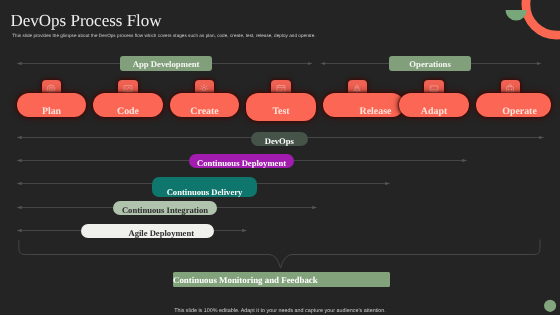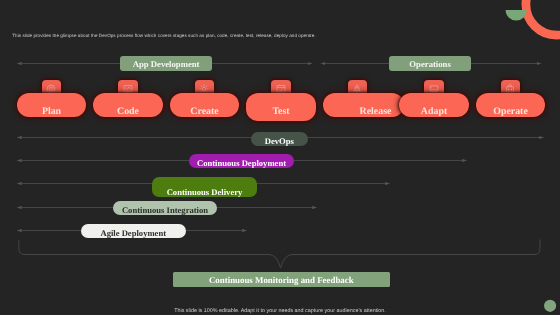--- a/index.html
+++ b/index.html
@@ -21,34 +21,35 @@
          border-radius:3px;background:#819f7b;color:#f4f7f2;font-weight:700;
          font-size:8.7px;height:15px;}
 
   .pod{position:absolute;background:#fc6755;border-radius:12px;box-shadow:0 0 2.6px 0.9px rgba(60,10,6,0.95), 0 0 6px 2px rgba(70,14,8,0.45);}
   .podlabel{position:absolute;width:100%;text-align:center;color:#fde4dd;font-weight:700;font-size:9.9px;}
   .tab{position:absolute;background:#ef6153;border-radius:4px;box-shadow:0 0 2.6px 0.8px rgba(60,10,6,0.9), 0 0 5px 1.5px rgba(70,14,8,0.4);}
 
   .track{position:absolute;display:flex;align-items:flex-end;justify-content:center;
          border-radius:7px;font-weight:700;font-size:8.6px;white-space:nowrap;}
 
-  .fb{position:absolute;display:flex;align-items:center;justify-content:center;
+  .fb{position:absolute;display:flex;align-items:center;
       background:#82a27c;color:#ffffff;font-weight:700;font-size:8.9px;border-radius:1.5px;}
 </style>
 </head>
 <body>
 
 <div id="slide">
 
   <svg class="layer" viewBox="0 0 560 315">
     <circle cx="556.5" cy="4.5" r="30.6" fill="none" stroke="#fa6851" stroke-width="8.8"></circle>
     <path d="M 505.6 10 A 10.6 10.6 0 0 0 526.8 10 Z" fill="#78a87a"></path>
     <circle cx="550.1" cy="305.8" r="6.1" fill="#82a47e"></circle>
   </svg>
 
+  <div class="ttl">DevOps Process Flow</div>
   <div class="sub">This slide provides the glimpse about the DevOps process flow which covers stages such as plan, code, create, test, release, deploy and operate.</div>
 
   <svg class="layer" viewBox="0 0 560 315">
     <defs>
       <marker id="ar" markerUnits="userSpaceOnUse" markerWidth="4.6" markerHeight="3.4" refX="4.4" refY="1.7" orient="auto">
         <path d="M0,0 L4.6,1.7 L0,3.4 z" fill="#555555"></path>
       </marker>
       <marker id="al" markerUnits="userSpaceOnUse" markerWidth="4.6" markerHeight="3.4" refX="0.2" refY="1.7" orient="auto">
         <path d="M4.6,0 L0,1.7 L4.6,3.4 z" fill="#555555"></path>
       </marker>
@@ -137,39 +138,39 @@
         <div class="podlabel" style="top: 12.4px;">Adapt</div>
       </div>
       <div class="tab" style="left: 500.85px; top: 79.9px; width: 19.3px; height: 16px;">
         <svg width="10" height="10" viewBox="0 0 16 16" style="position:absolute;left:4.65px;top:3.9px;">
           <rect x="2.4" y="4.4" width="11.2" height="8.4" rx="1" fill="none" stroke="#fbbdae" stroke-width="0.9"></rect>
           <path d="M5.6 4.4 L5.6 2.6 a1 1 0 0 1 1 -1 h2.8 a1 1 0 0 1 1 1 L10.4 4.4" fill="none" stroke="#fbbdae" stroke-width="0.9"></path>
           <circle cx="5.6" cy="8.6" r="1.2" fill="#fbbdae"></circle>
           <circle cx="10.4" cy="8.6" r="1.2" fill="#fbbdae"></circle>
         </svg>
       </div>
-      <div class="pod" style="left: 475.75px; top: 93.4px; width: 69.5px; height: 23.9px;">
+      <div class="pod" style="left: 475.75px; top: 93.4px; width: 69.5px; height: 23.9px; padding-left: 6px;">
         <div class="podlabel" style="top: 12.4px;">Operate</div>
       </div>
     </div>
 
   <div id="tracks">
       <div class="track" style="left: 250.5px; top: 131.8px; width: 57.5px; height: 13.8px; background: rgb(69, 83, 73); color: rgb(255, 255, 255);">
         <span>DevOps</span>
       </div>
       <div class="track" style="left: 189px; top: 154.3px; width: 105px; height: 14px; background: #a21caf; color: rgb(255, 255, 255);">
         <span>Continuous Deployment</span>
       </div>
-      <div class="track" style="left: 152px; top: 176.9px; width: 105px; height: 20px; background: #4d7c0f; color: rgb(255, 255, 255);">
+      <div class="track" style="left: 152px; top: 176.9px; width: 105px; height: 20px; background: #0f766e; color: rgb(255, 255, 255);">
         <span>Continuous Delivery</span>
       </div>
       <div class="track" style="left: 113px; top: 200.9px; width: 104px; height: 13.8px; background: rgb(176, 195, 172); color: rgb(47, 47, 47);">
         <span>Continuous Integration</span>
       </div>
-      <div class="track" style="left: 81px; top: 224.3px; width: 104.5px; height: 13.8px; background: rgb(240, 241, 236); color: rgb(47, 47, 47);">
+      <div class="track" style="left: 81px; top: 224.3px; width: 104.5px; height: 13.8px; background: rgb(240, 241, 236); color: rgb(47, 47, 47); padding-left: 28px;">
         <span>Agile Deployment</span>
       </div>
     </div>
 
   <div class="fb" style="left:173px;top:272.2px;width:216.6px;height:15.3px;">
     <span>Continuous Monitoring and Feedback</span>
   </div>
 
   <div class="foot">This slide is 100% editable. Adapt it to your needs and capture your audience's attention.</div>
 </div>

